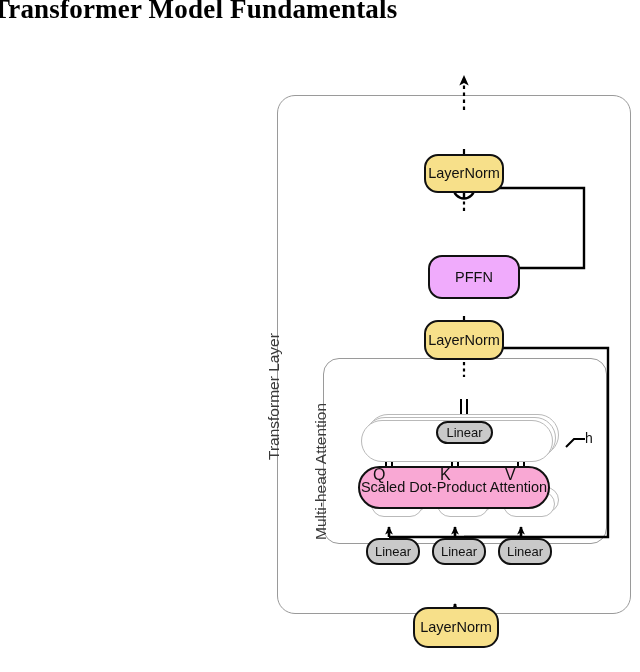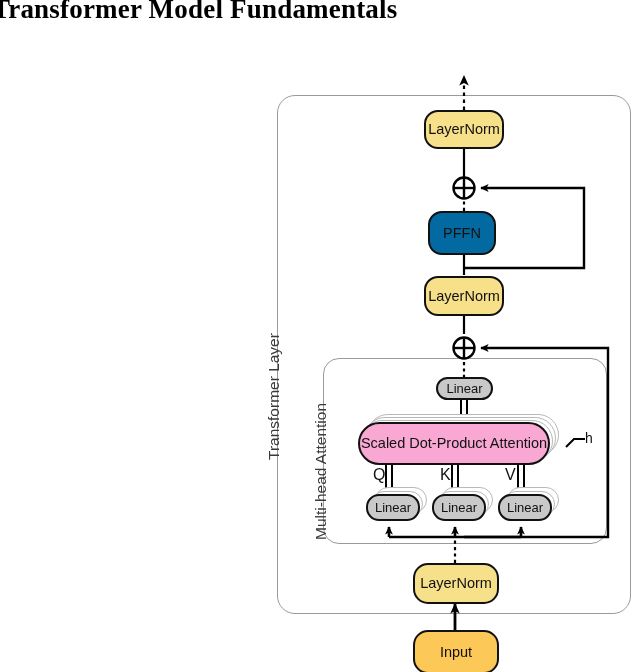--- a/index.html
+++ b/index.html
@@ -30,20 +30,21 @@
     position:absolute;
     box-sizing:border-box;
     display:flex;
     align-items:center;
     justify-content:center;
     border:2px solid #111;
     color:#111;
     text-align:center;
     line-height:1;
     white-space:nowrap;
+    margin-top:44px;
   }
   .vlabel{
     position:absolute;
     color:#3a3a3a;
     white-space:nowrap;
     transform-origin:0 0;
   }
   .plainlabel{
     position:absolute;
     color:#111;
@@ -157,21 +158,21 @@
   <div class="stack" style="left:371px;top:491px;width:52px;height:26px;border-radius:13px;"></div>
 
   <div class="stack" style="left:441px;top:487px;width:52px;height:26px;border-radius:13px;"></div>
   <div class="stack" style="left:437px;top:491px;width:52px;height:26px;border-radius:13px;"></div>
 
   <div class="stack" style="left:507px;top:487px;width:52px;height:26px;border-radius:13px;"></div>
   <div class="stack" style="left:503px;top:491px;width:52px;height:26px;border-radius:13px;"></div>
 
   <div class="node" style="left:424px;top:110px;width:80px;height:39px;border-radius:14px;background:#f7e08a;font-size:14.5px;">LayerNorm</div>
 
-  <div class="node" style="left:428px;top:211px;width:68px;height:44px;border-radius:14px;background:#0369a1;font-size:14.5px;">PFFN</div>
+  <div class="node" style="left:428px;top:211px;width:92px;height:44px;border-radius:14px;background:#f0abfc;font-size:14.5px;">PFFN</div>
 
   <div class="node" style="left:424px;top:276px;width:80px;height:40px;border-radius:14px;background:#f7e08a;font-size:14.5px;">LayerNorm</div>
 
   <div class="node" style="left:436px;top:377px;width:57px;height:23px;border-radius:12px;background:#c9c9c9;font-size:13px;">Linear</div>
 
   <div class="node" style="left:358px;top:422px;width:192px;height:43px;border-radius:22px;background:#f9a8d4;font-size:14.5px;">Scaled Dot-Product Attention</div>
 
   <div class="node" style="left:366px;top:494px;width:54px;height:27px;border-radius:13px;background:#c9c9c9;font-size:13px;">Linear</div>
 
   <div class="node" style="left:432px;top:494px;width:54px;height:27px;border-radius:13px;background:#c9c9c9;font-size:13px;">Linear</div>

